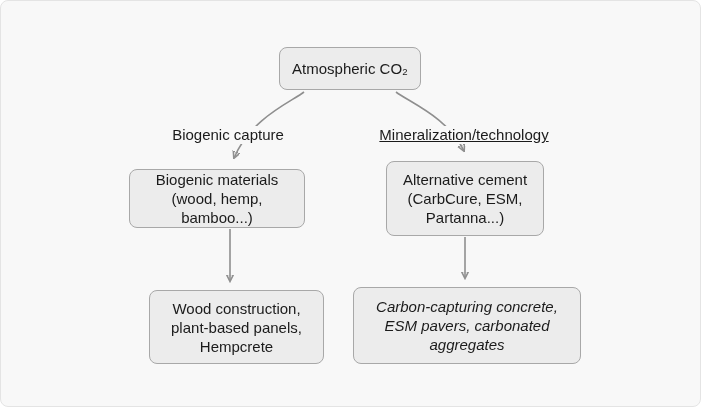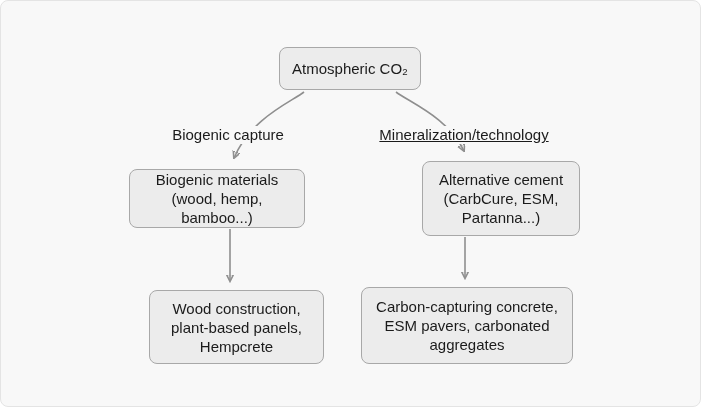--- a/index.html
+++ b/index.html
@@ -47,23 +47,23 @@
     text-align: center;
     background: var(--node-fill, #ececec);
     border: 1px solid var(--node-border, #a8a8a8);
     border-radius: 8px;
     font-size: 15px;
     line-height: 19px;
     padding: 20px 8px;
   }
   .node-co2        { left: 278px; top: 46px;  width: 142px; height: 43px; }
   .node-biogenic   { left: 128px; top: 168px; width: 176px; height: 59px; }
-  .node-cement     { left: 385px; top: 160px; width: 158px; height: 75px; margin-left: 36px; }
+  .node-cement     { left: 385px; top: 160px; width: 158px; height: 75px; }
   .node-wood       { left: 148px; top: 289px; width: 175px; height: 74px; }
-  .node-concrete   { left: 360px; top: 286px; width: 212px; height: 77px; }
+  .node-concrete   { left: 352px; top: 286px; width: 228px; height: 77px; font-style: italic; }
   .edge-label {
     position: absolute;
     transform: translateX(-50%);
     background: var(--background, #f8f8f8);
     font-size: 15px;
     line-height: 18px;
     padding: 0 3px;
     white-space: nowrap;
     margin-top: 8px;
   }

